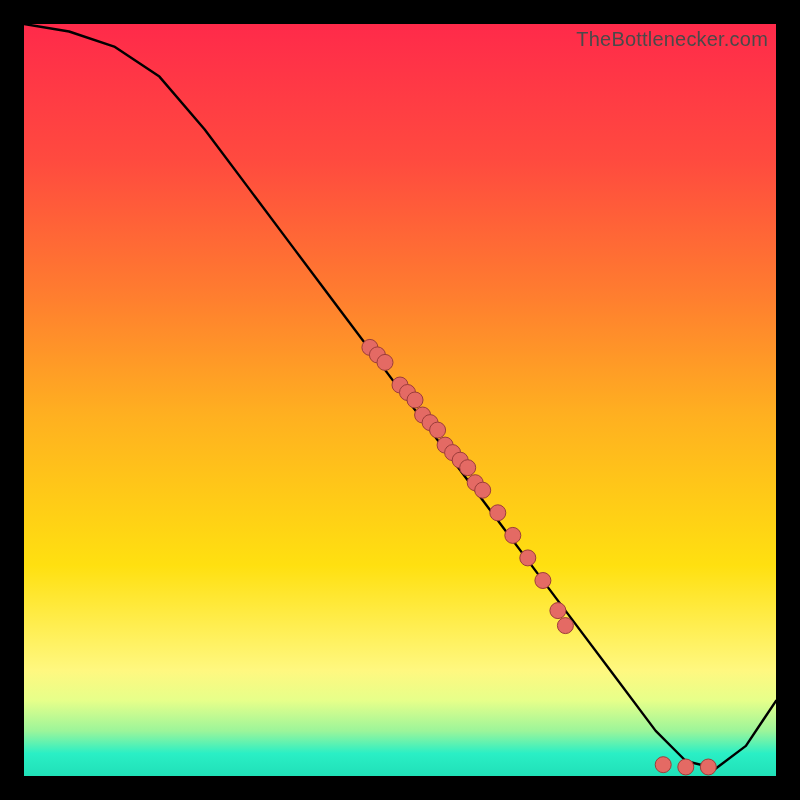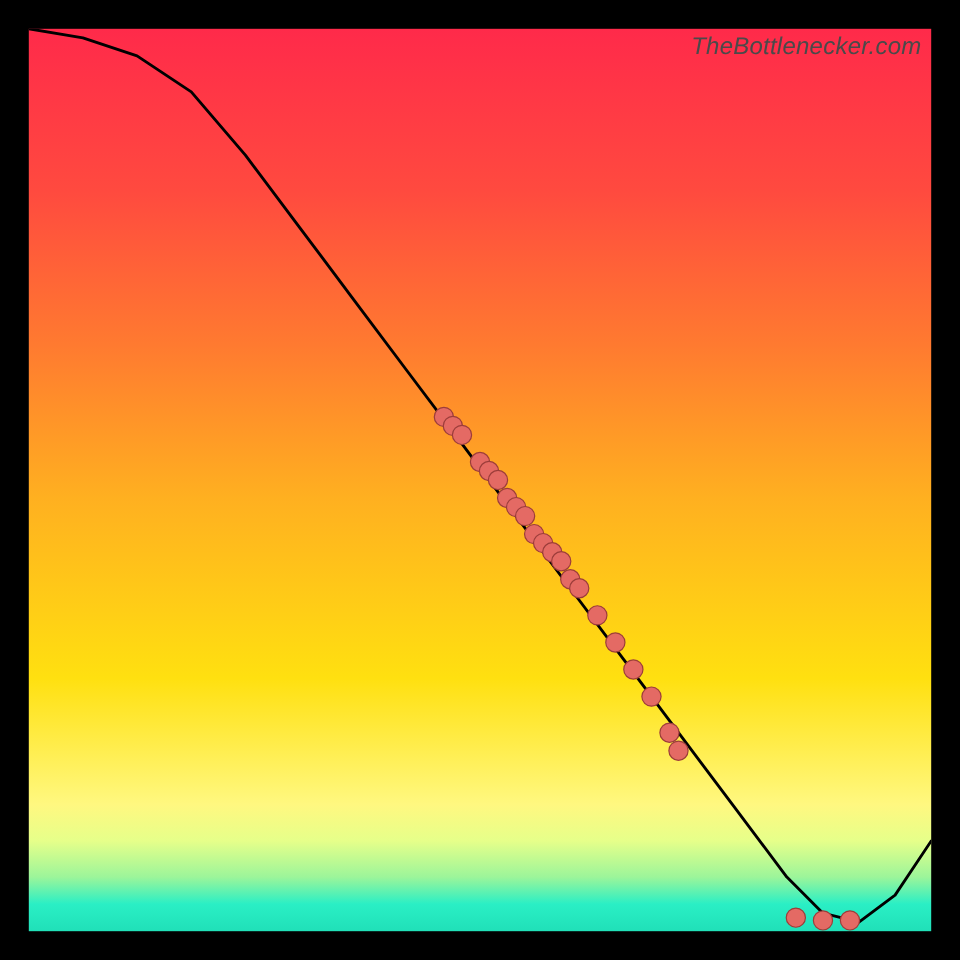--- a/index.html
+++ b/index.html
@@ -40,21 +40,20 @@
   .watermark {
     position: absolute;
     top: 4px;
     right: 8px;
     color: #4a4a4a;
     font-size: 20px;
     font-weight: 500;
     letter-spacing: 0.2px;
     user-select: none;
     pointer-events: none;
-    font-style: italic;
   }
   svg.overlay {
     position: absolute;
     left: 0;
     top: 0;
     width: 752px;
     height: 752px;
   }
   .curve {
     fill: none;

